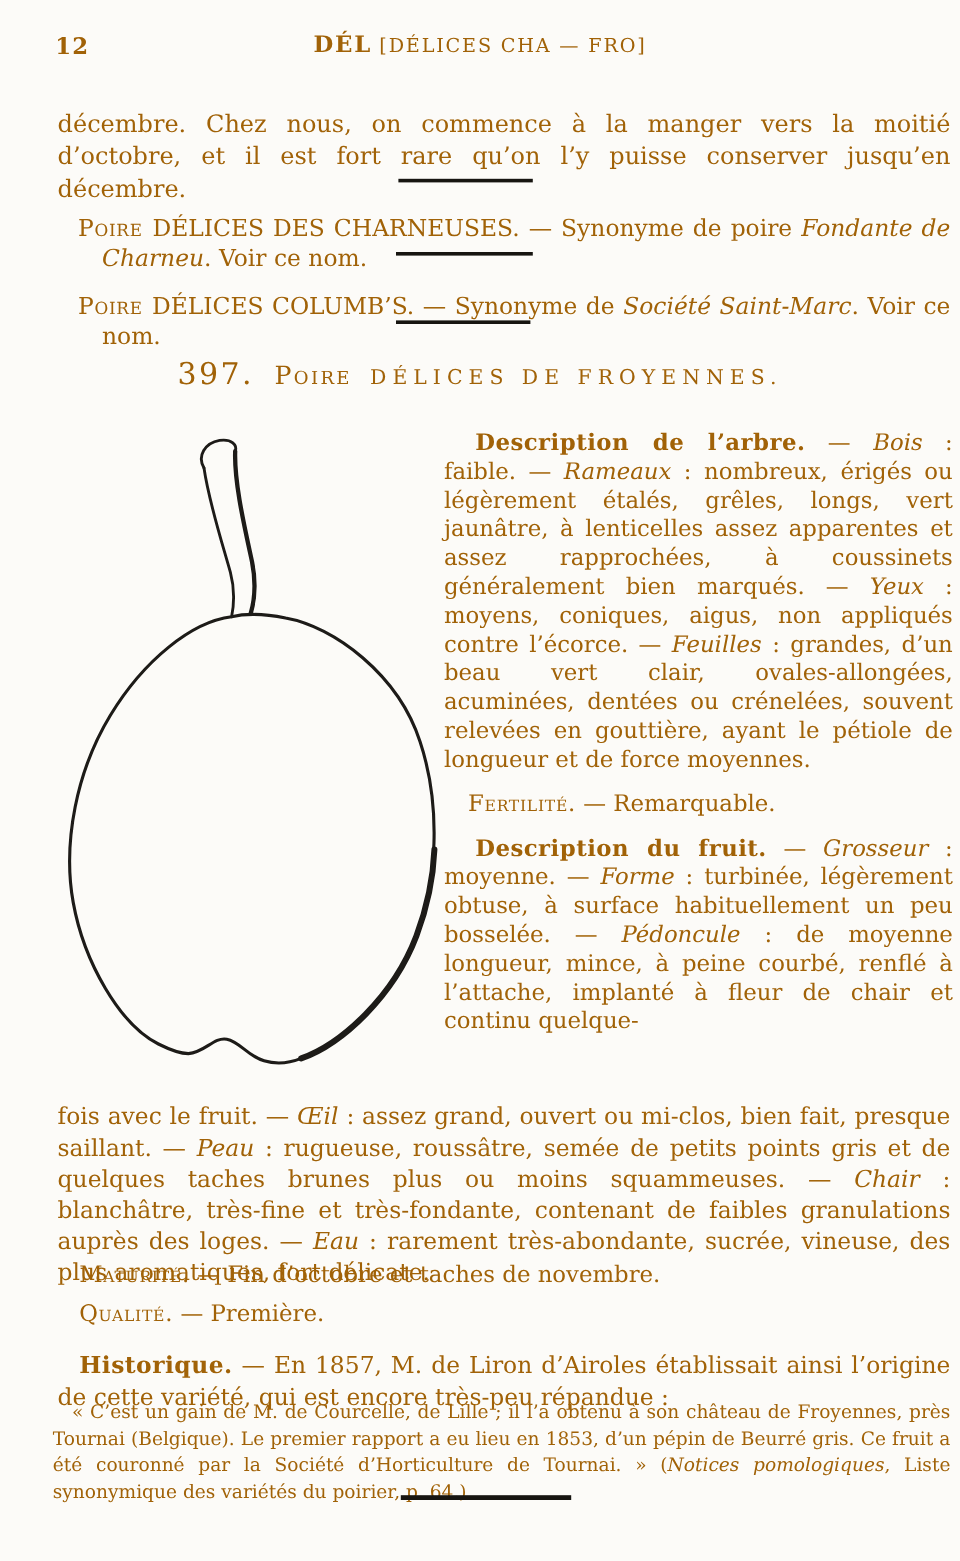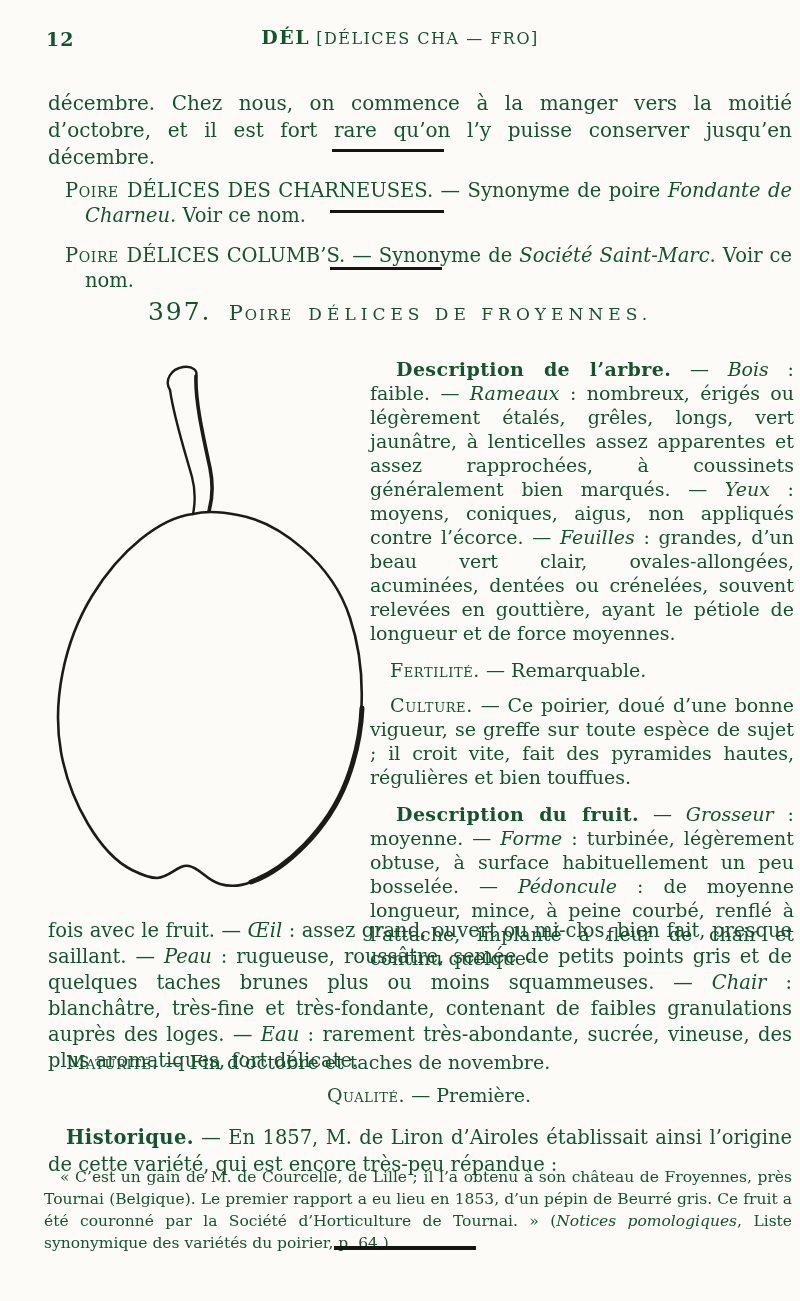--- a/index.html
+++ b/index.html
@@ -1,21 +1,21 @@
 <!DOCTYPE html>
 <html><head>
 <meta charset="utf-8">
 <style>
   html,body{margin:0;padding:0;background:#e8e8e6;}
   #page{
     position:relative;
     width:800px;height:1301px;
     margin:0 auto;
     background:#fcfbf8;
-    color:#14532d;
+    color:#a16207;
     font-family:"DejaVu Serif","Liberation Serif",serif;
     overflow:hidden;
   }
   
   .seg-n{}
   .seg-b{font-weight:700;letter-spacing:0.4px;}
   .seg-i{font-style:italic;}
   .seg-sc{font-variant:small-caps;letter-spacing:0.6px;}
 
   .abs{position:absolute;}
@@ -47,21 +47,21 @@
 
   .col-right{left:370px;top:357px;width:424px;font-size:19px;line-height:24px;}
   .col-right p{margin:0;text-align:justify;}
   .p-arbre{text-indent:26px;}
   .p-fert{margin-top:13px !important;text-indent:20px;}
   .p-cult{margin-top:11px !important;text-indent:20px;}
   .p-fruit{margin-top:13px !important;text-indent:26px;}
 
   .continuation{left:48px;top:898px;width:744px;font-size:19.5px;line-height:26px;}
   .maturity{left:48px;top:1032px;width:744px;font-size:19px;text-indent:18px;}
-  .quality{left:48px;top:1065px;width:744px;font-size:19px;text-indent:18px;text-align:center;}
+  .quality{left:48px;top:1065px;width:744px;font-size:19px;text-indent:18px;}
   .history{left:48px;top:1092px;width:744px;font-size:19.5px;line-height:27px;text-indent:18px;margin-top:32px;}
   .citation{left:44px;top:1150px;width:748px;font-size:15.5px;line-height:22px;text-indent:16px;}
 </style>
 </head>
 <body>
 
 <div id="page">
 
   <div class="abs page-number">12</div>
 
@@ -112,21 +112,20 @@
         C 288 202, 234 162, 194 155
         C 179 152, 161 151, 149 154 Z"></path>
 
       <path stroke-width="5" d="M 207 522 C 241 510, 284 470, 303 420 C 312 396, 317 372, 318 348"></path>
     </g>
   </svg>
 
   <div class="abs col-right">
     <p class="p-arbre"><span class="seg-b">Description de l’arbre.</span><span class="seg-n"> — </span><span class="seg-i">Bois</span><span class="seg-n"> : faible. — </span><span class="seg-i">Rameaux</span><span class="seg-n"> : nombreux, érigés ou légèrement étalés, grêles, longs, vert jaunâtre, à lenticelles assez apparentes et assez rapprochées, à coussinets généralement bien marqués. — </span><span class="seg-i">Yeux</span><span class="seg-n"> : moyens, coniques, aigus, non appliqués contre l’écorce. — </span><span class="seg-i">Feuilles</span><span class="seg-n"> : grandes, d’un beau vert clair, ovales-allongées, acuminées, dentées ou crénelées, souvent relevées en gouttière, ayant le pétiole de longueur et de force moyennes.</span></p>
     <p class="p-fert"><span class="seg-sc">Fertilité.</span><span class="seg-n"> — Remarquable.</span></p>
-    <p class="p-cult"><span class="seg-sc">Culture.</span><span class="seg-n"> — Ce poirier, doué d’une bonne vigueur, se greffe sur toute espèce de sujet ; il croit vite, fait des pyramides hautes, régulières et bien touffues.</span></p>
     <p class="p-fruit"><span class="seg-b">Description du fruit.</span><span class="seg-n"> — </span><span class="seg-i">Grosseur</span><span class="seg-n"> : moyenne. — </span><span class="seg-i">Forme</span><span class="seg-n"> : turbinée, légèrement obtuse, à surface habituellement un peu bosselée. — </span><span class="seg-i">Pédoncule</span><span class="seg-n"> : de moyenne longueur, mince, à peine courbé, renflé à l’attache, implanté à fleur de chair et continu quelque-</span></p>
   </div>
 
   <p class="abs continuation jus"><span class="seg-n">fois avec le fruit. — </span><span class="seg-i">Œil</span><span class="seg-n"> : assez grand, ouvert ou mi-clos, bien fait, presque saillant. — </span><span class="seg-i">Peau</span><span class="seg-n"> : rugueuse, roussâtre, semée de petits points gris et de quelques taches brunes plus ou moins squammeuses. — </span><span class="seg-i">Chair</span><span class="seg-n"> : blanchâtre, très-fine et très-fondante, contenant de faibles granulations auprès des loges. — </span><span class="seg-i">Eau</span><span class="seg-n"> : rarement très-abondante, sucrée, vineuse, des plus aromatiques, fort délicate.</span></p>
 
   <p class="abs maturity"><span class="seg-sc">Maturité.</span><span class="seg-n"> — Fin d’octobre et taches de novembre.</span></p>
 
   <p class="abs quality"><span class="seg-sc">Qualité.</span><span class="seg-n"> — Première.</span></p>
 
   <p class="abs history jus"><span class="seg-b">Historique.</span><span class="seg-n"> — En 1857, M. de Liron d’Airoles établissait ainsi l’origine de cette variété, qui est encore très-peu répandue :</span></p>

